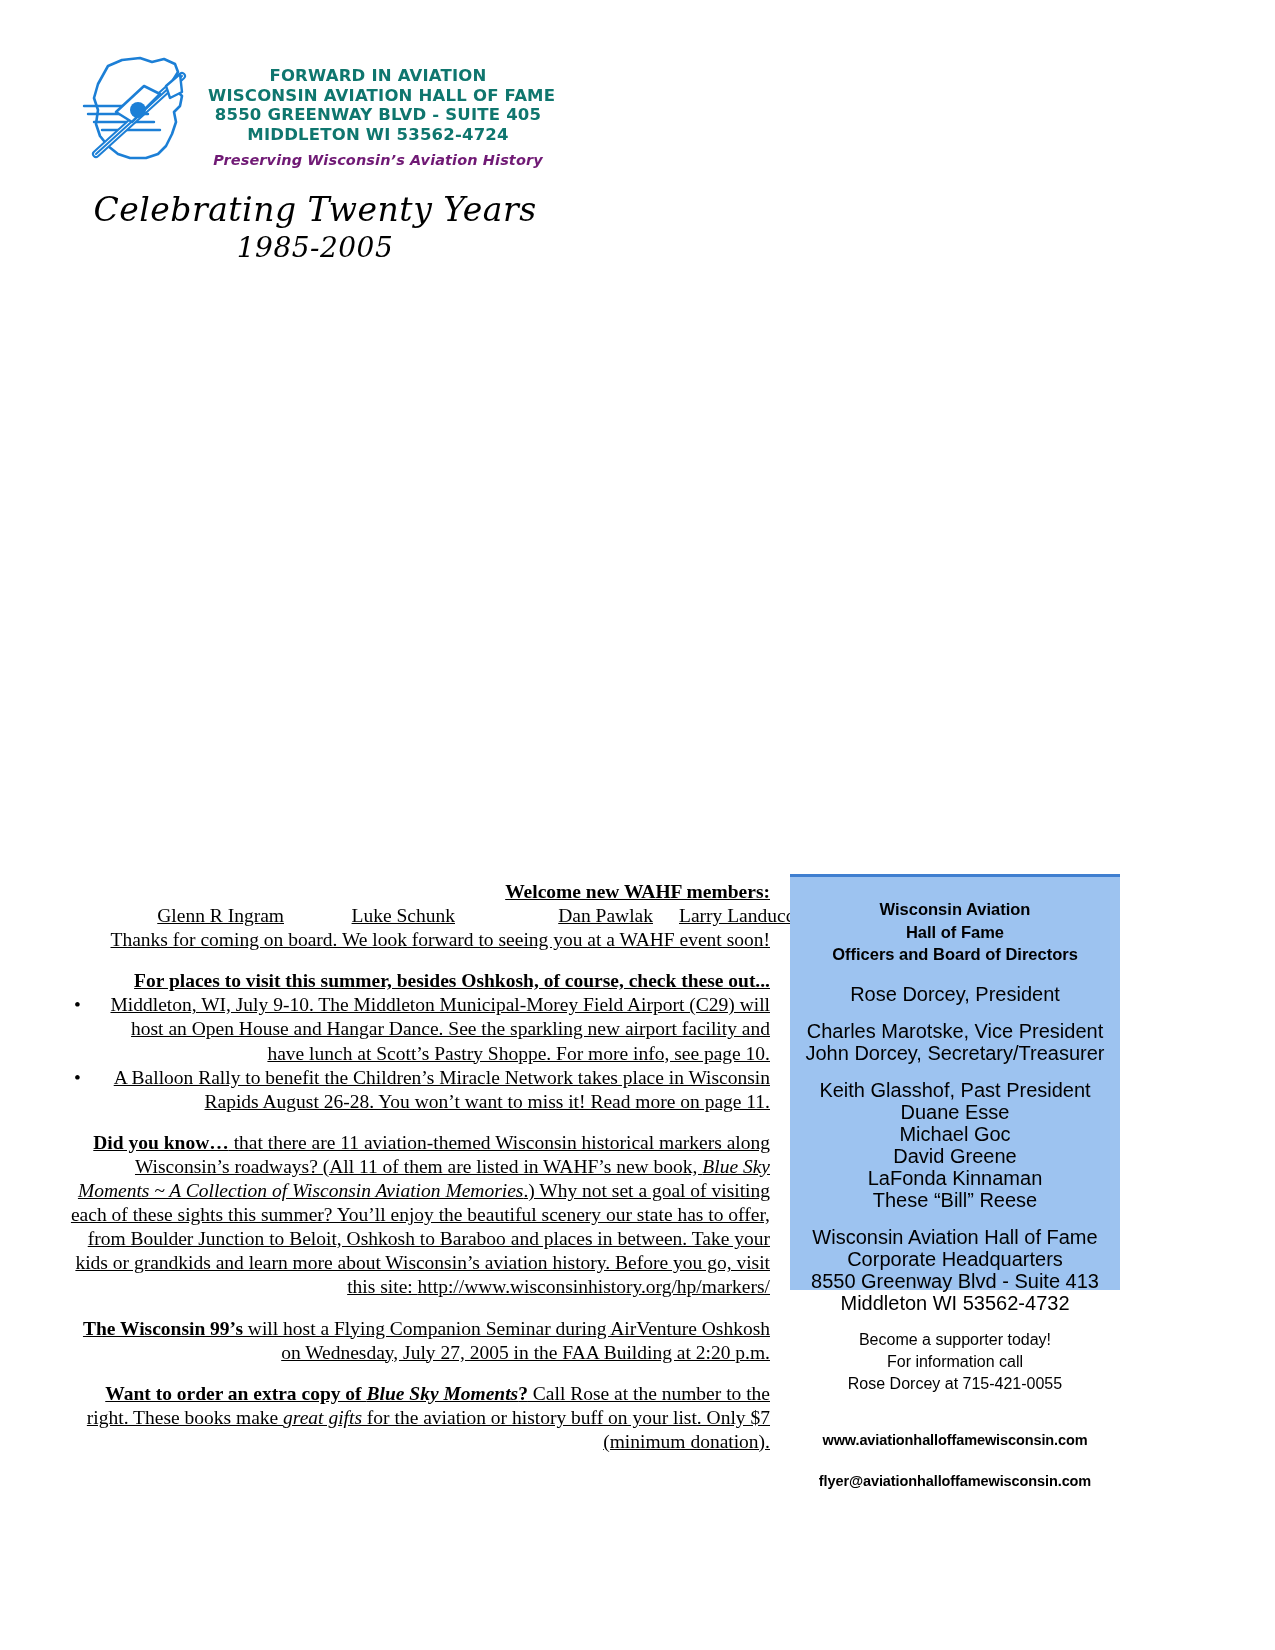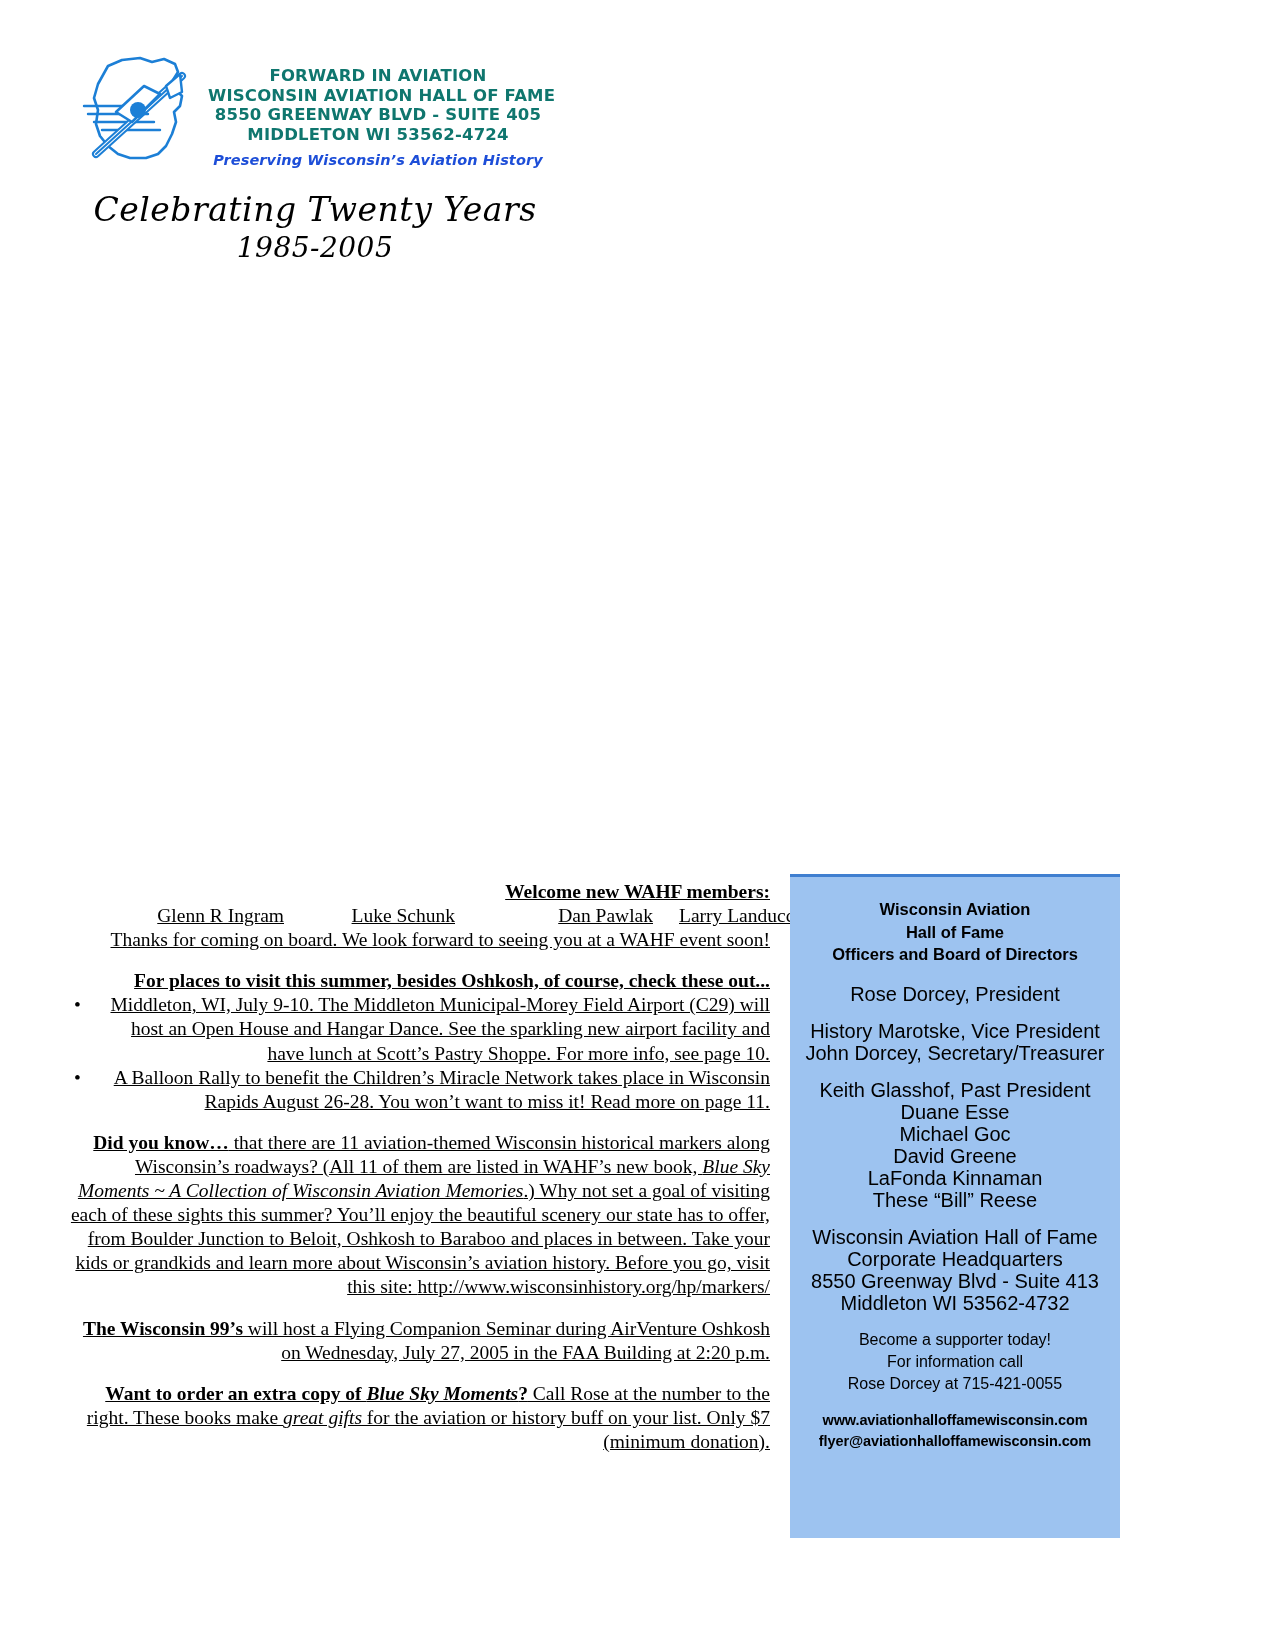--- a/index.html
+++ b/index.html
@@ -45,21 +45,21 @@
     letter-spacing: 0.2px;
     line-height: 19.5px;
     color: #0f766e;
     white-space: nowrap;
   }
   #lh-tagline {
     font-family: "DejaVu Sans", sans-serif;
     font-style: italic;
     font-weight: bold;
     font-size: 14.5px;
-    color: #1d4ed8;
+    color: #701a75;
     margin-top: 8px;
     white-space: nowrap;
     letter-spacing: 0.1px;
   }
 
   
   #celebrating {
     position: absolute;
     left: 80px;
     top: 190px;
@@ -139,21 +139,21 @@
   .it { font-style: italic; }
   .bd { font-weight: bold; }
   .bdit { font-weight: bold; font-style: italic; }
 
   
   #sidebar {
     position: absolute;
     left: 790px;
     top: 874px;
     width: 330px;
-    height: 664px;
+    height: 416px;
     background: #9dc3f0;
     border-top: 3px solid #3f7fd0;
     box-sizing: border-box;
     font-family: "Liberation Sans", sans-serif;
     color: #000000;
     text-align: center;
   }
   #sidebar .sb-title {
     font-weight: bold;
     font-size: 16.5px;
@@ -166,20 +166,21 @@
   #sidebar .sb-bold {
     font-weight: normal;
     font-size: 16px;
     line-height: 22px;
   }
   #sidebar .sb-contact {
     font-weight: bold;
     font-size: 14.5px;
     line-height: 21px;
     letter-spacing: -0.1px;
+    margin-top: 20px;
   }
   .sb-block { margin: 0; }
   .sb-gap-lg { height: 17px; }
   .sb-gap-sm { height: 15px; }
   #sb-title-wrap { padding-top: 21px; }
 </style>
 </head>
 <body>
 
 <div id="letterhead">
@@ -280,21 +281,21 @@
 
   <div class="sb-gap-lg"></div>
 
   <div class="sb-block">
     <div class="sb-line">Rose Dorcey, President</div>
   </div>
 
   <div class="sb-gap-sm"></div>
 
   <div class="sb-block">
-    <div class="sb-line">History Marotske, Vice President</div>
+    <div class="sb-line">Charles Marotske, Vice President</div>
     <div class="sb-line">John Dorcey, Secretary/Treasurer</div>
   </div>
 
   <div class="sb-gap-sm"></div>
 
   <div class="sb-block">
     <div class="sb-line">Keith Glasshof, Past President</div>
     <div class="sb-line">Duane Esse</div>
     <div class="sb-line">Michael Goc</div>
     <div class="sb-line">David Greene</div>

